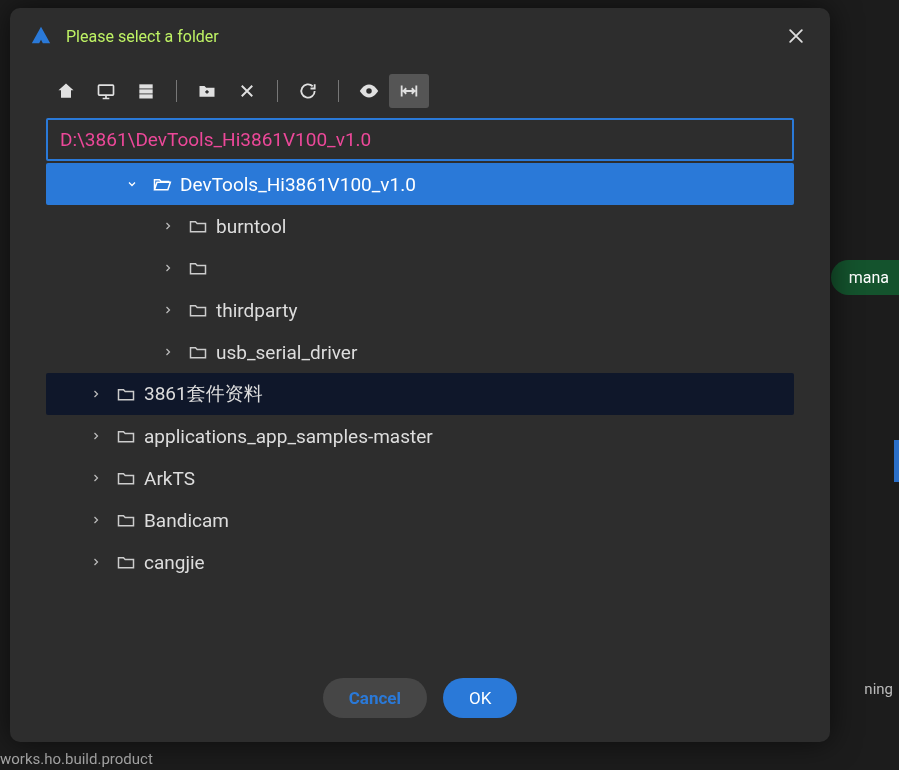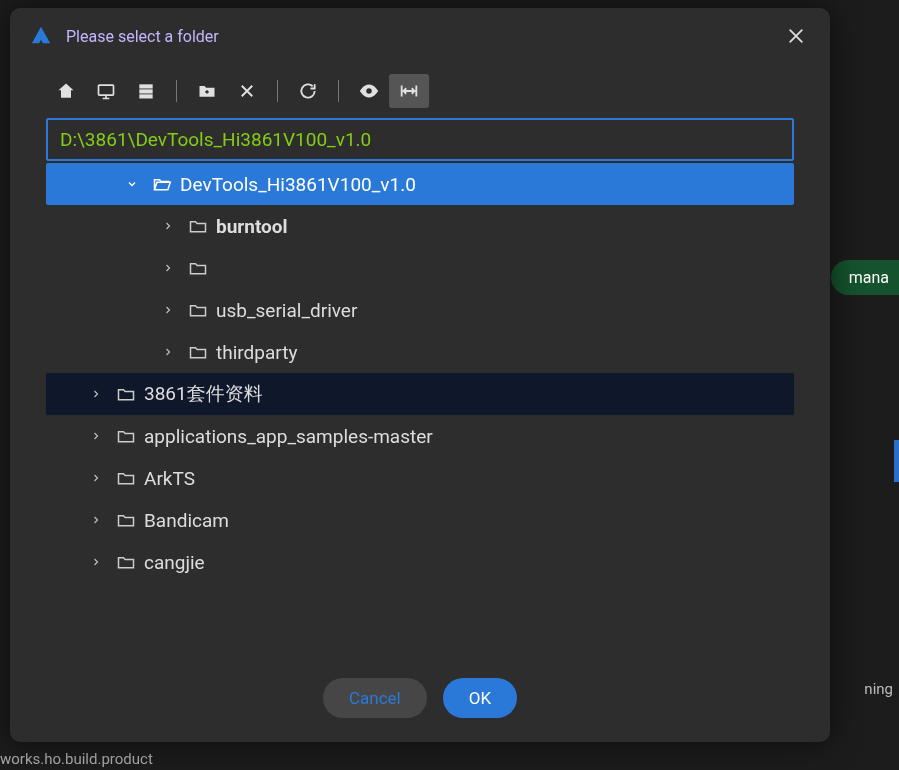--- a/index.html
+++ b/index.html
@@ -5,47 +5,47 @@
   * { box-sizing: border-box; margin: 0; padding: 0; font-family: -apple-system, BlinkMacSystemFont, "Segoe UI", Roboto, sans-serif; }
   body { width: 899px; height: 770px; background: #1c1c1c; color: #ccc; overflow: hidden; position: relative; }
   
   .bg-pill { position: absolute; top: 260px; right: 0; background: #14532d; color: #fff; padding: 8px 10px 8px 18px; border-radius: 20px 0 0 20px; font-size: 16px; }
   .bg-blueedge { position:absolute; top:440px; right:0; width:5px; height:42px; background:#2a6fc9; }
   .bg-text1 { position:absolute; top:680px; right:6px; color:#bbb; font-size:15px; }
   .bg-text2 { position:absolute; top:750px; left:0; color:#aaa; font-size:15px; }
   
   .dialog { position:absolute; top:8px; left:10px; width:820px; height:734px; background:#2d2d2d; border-radius:10px; box-shadow:0 0 30px rgba(0,0,0,.6); display:flex; flex-direction:column; }
   .dlg-head { display:flex; align-items:center; padding:14px 20px 14px 20px; }
-  .dlg-title { color:#c4b5fd; font-size:16px; margin-left:14px; flex:1; }
+  .dlg-title { color:#bef264; font-size:16px; margin-left:14px; flex:1; }
   .dlg-close { color:#ddd; font-size:22px; cursor:pointer; padding:4px; }
   
   .toolbar { display:flex; align-items:center; gap:0; padding:10px 36px 10px 36px; }
   .tb-btn { width:40px; height:34px; display:flex; align-items:center; justify-content:center; color:#e0e0e0; cursor:pointer; border-radius:3px;}
   .tb-btn.active { background:#555; }
   .tb-sep { width:1px; height:22px; background:#777; margin:0 10px; }
   
   .path-wrap { padding:0 36px; }
-  .path-input { width:100%; background:#2d2d2d; color:#84cc16; border:2px solid #2a79d8; border-radius:2px; padding:8px 12px; font-size:19px; outline:none; }
+  .path-input { width:100%; background:#2d2d2d; color:#ec4899; border:2px solid #2a79d8; border-radius:2px; padding:8px 12px; font-size:19px; outline:none; }
   
   .tree-wrap { flex:1; overflow:hidden; padding:0 36px; margin-top:2px; position:relative;}
   .tree-scroll { height:100%; overflow-y:auto; position:relative;}
   .tree-scroll::-webkit-scrollbar{width:8px;}
   .tree-scroll::-webkit-scrollbar-thumb{background:#666;border-radius:4px;}
   .tree-scroll::-webkit-scrollbar-track{background:transparent;}
   .row { display:flex; align-items:center; height:42px; font-size:19px; color:#ddd; cursor:default; border-radius:2px; white-space:nowrap;}
   .row.sel { background:#2a79d8; color:#fff;}
   .row.hov { background:#0f172a;}
   .chev { width:20px; text-align:center; color:#bbb; font-size:15px;}
   .row.sel .chev{color:#fff;}
   .fld { display:inline-flex; margin:0 8px 0 6px;}
   .lbl { }
   
   .footer { display:flex; justify-content:center; gap:16px; padding:20px 0 24px 0;}
   .btn { padding:10px 26px; border:none; border-radius:22px; font-size:17px; cursor:pointer;}
-  .btn-cancel { background:#464646; color:#2a79d8;}
+  .btn-cancel { background:#464646; color:#2a79d8;font-weight:bold;}
   .btn-ok { background:#2a79d8; color:#fff;}
   svg{display:block;}
 </style>
 </head>
 <body>
 
 <div class="bg-pill"><span>mana</span></div>
 <div class="bg-blueedge"></div>
 <div class="bg-text1">ning</div>
 <div class="bg-text2">works.ho.build.product</div>
@@ -129,21 +129,21 @@
               <path fill="none" stroke="currentColor" stroke-width="2.5" d="M6 9 L12 15 L18 9"></path>
             </svg>
           </span>
           <span class="fld">
             <svg width="20" height="20" viewBox="0 0 24 24">
               <path fill="none" stroke="#fff" stroke-width="1.8" d="M3 7 H9 L11 9 H20 V10 H6 L3 19 V7 Z M6 10 H22 L19 19 H3 Z"></path>
             </svg>
           </span>
           <span class="lbl">DevTools_Hi3861V100_v1.0</span>
         </div>
-        <div class="row" style="padding-left: 116px; font-weight: bold;">
+        <div class="row" style="padding-left: 116px;">
           <span class="chev">
             <svg width="12" height="12" viewBox="0 0 24 24">
               <path fill="none" stroke="currentColor" stroke-width="2.5" d="M9 6 L15 12 L9 18"></path>
             </svg>
           </span>
           <span class="fld">
             <svg width="20" height="20" viewBox="0 0 24 24">
               <path fill="none" stroke="#ccc" stroke-width="1.8" d="M3 7 H9 L11 9 H21 V19 H3 Z"></path>
             </svg>
           </span>
@@ -165,34 +165,34 @@
           <span class="chev">
             <svg width="12" height="12" viewBox="0 0 24 24">
               <path fill="none" stroke="currentColor" stroke-width="2.5" d="M9 6 L15 12 L9 18"></path>
             </svg>
           </span>
           <span class="fld">
             <svg width="20" height="20" viewBox="0 0 24 24">
               <path fill="none" stroke="#ccc" stroke-width="1.8" d="M3 7 H9 L11 9 H21 V19 H3 Z"></path>
             </svg>
           </span>
+          <span class="lbl">thirdparty</span>
+        </div>
+        <div class="row" style="padding-left: 116px;">
+          <span class="chev">
+            <svg width="12" height="12" viewBox="0 0 24 24">
+              <path fill="none" stroke="currentColor" stroke-width="2.5" d="M9 6 L15 12 L9 18"></path>
+            </svg>
+          </span>
+          <span class="fld">
+            <svg width="20" height="20" viewBox="0 0 24 24">
+              <path fill="none" stroke="#ccc" stroke-width="1.8" d="M3 7 H9 L11 9 H21 V19 H3 Z"></path>
+            </svg>
+          </span>
           <span class="lbl">usb_serial_driver</span>
-        </div>
-        <div class="row" style="padding-left: 116px;">
-          <span class="chev">
-            <svg width="12" height="12" viewBox="0 0 24 24">
-              <path fill="none" stroke="currentColor" stroke-width="2.5" d="M9 6 L15 12 L9 18"></path>
-            </svg>
-          </span>
-          <span class="fld">
-            <svg width="20" height="20" viewBox="0 0 24 24">
-              <path fill="none" stroke="#ccc" stroke-width="1.8" d="M3 7 H9 L11 9 H21 V19 H3 Z"></path>
-            </svg>
-          </span>
-          <span class="lbl">thirdparty</span>
         </div>
         <div class="row hov" style="padding-left: 44px;">
           <span class="chev">
             <svg width="12" height="12" viewBox="0 0 24 24">
               <path fill="none" stroke="currentColor" stroke-width="2.5" d="M9 6 L15 12 L9 18"></path>
             </svg>
           </span>
           <span class="fld">
             <svg width="20" height="20" viewBox="0 0 24 24">
               <path fill="none" stroke="#ccc" stroke-width="1.8" d="M3 7 H9 L11 9 H21 V19 H3 Z"></path>

